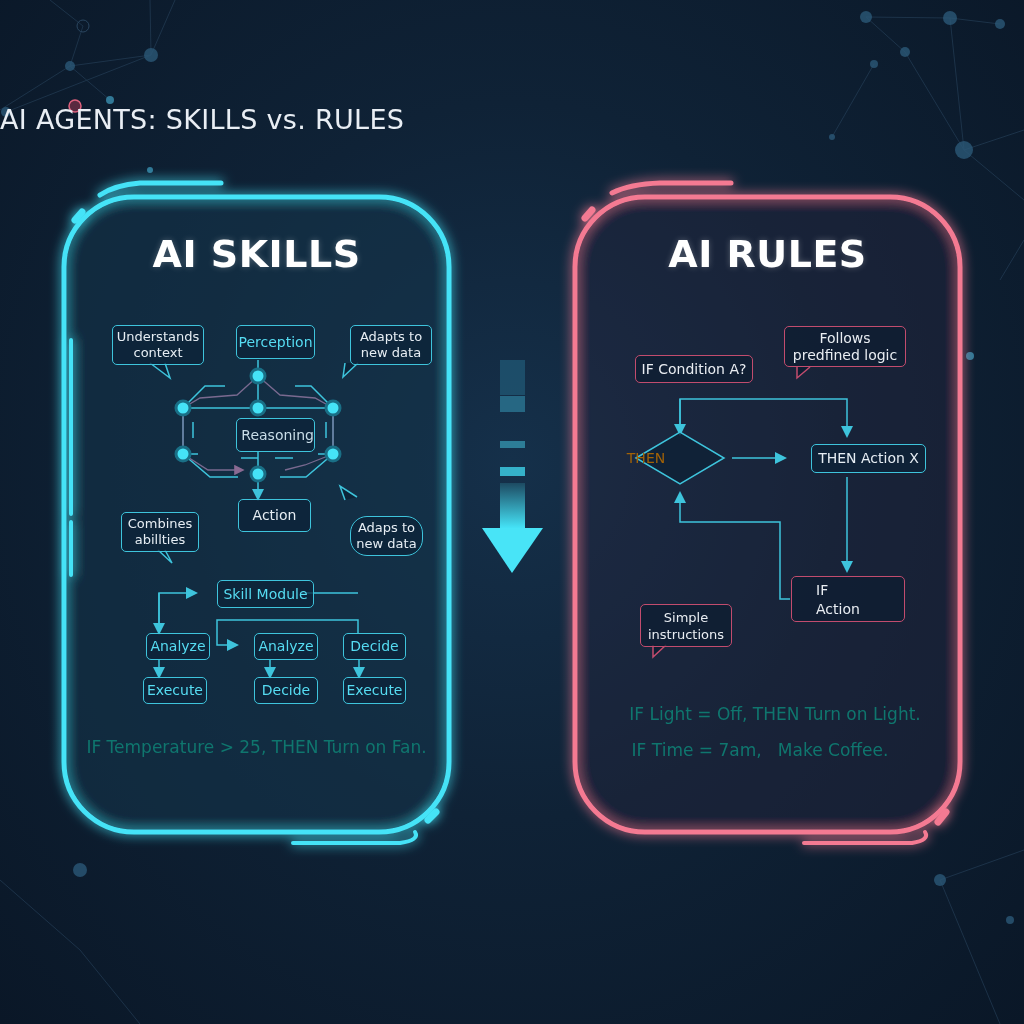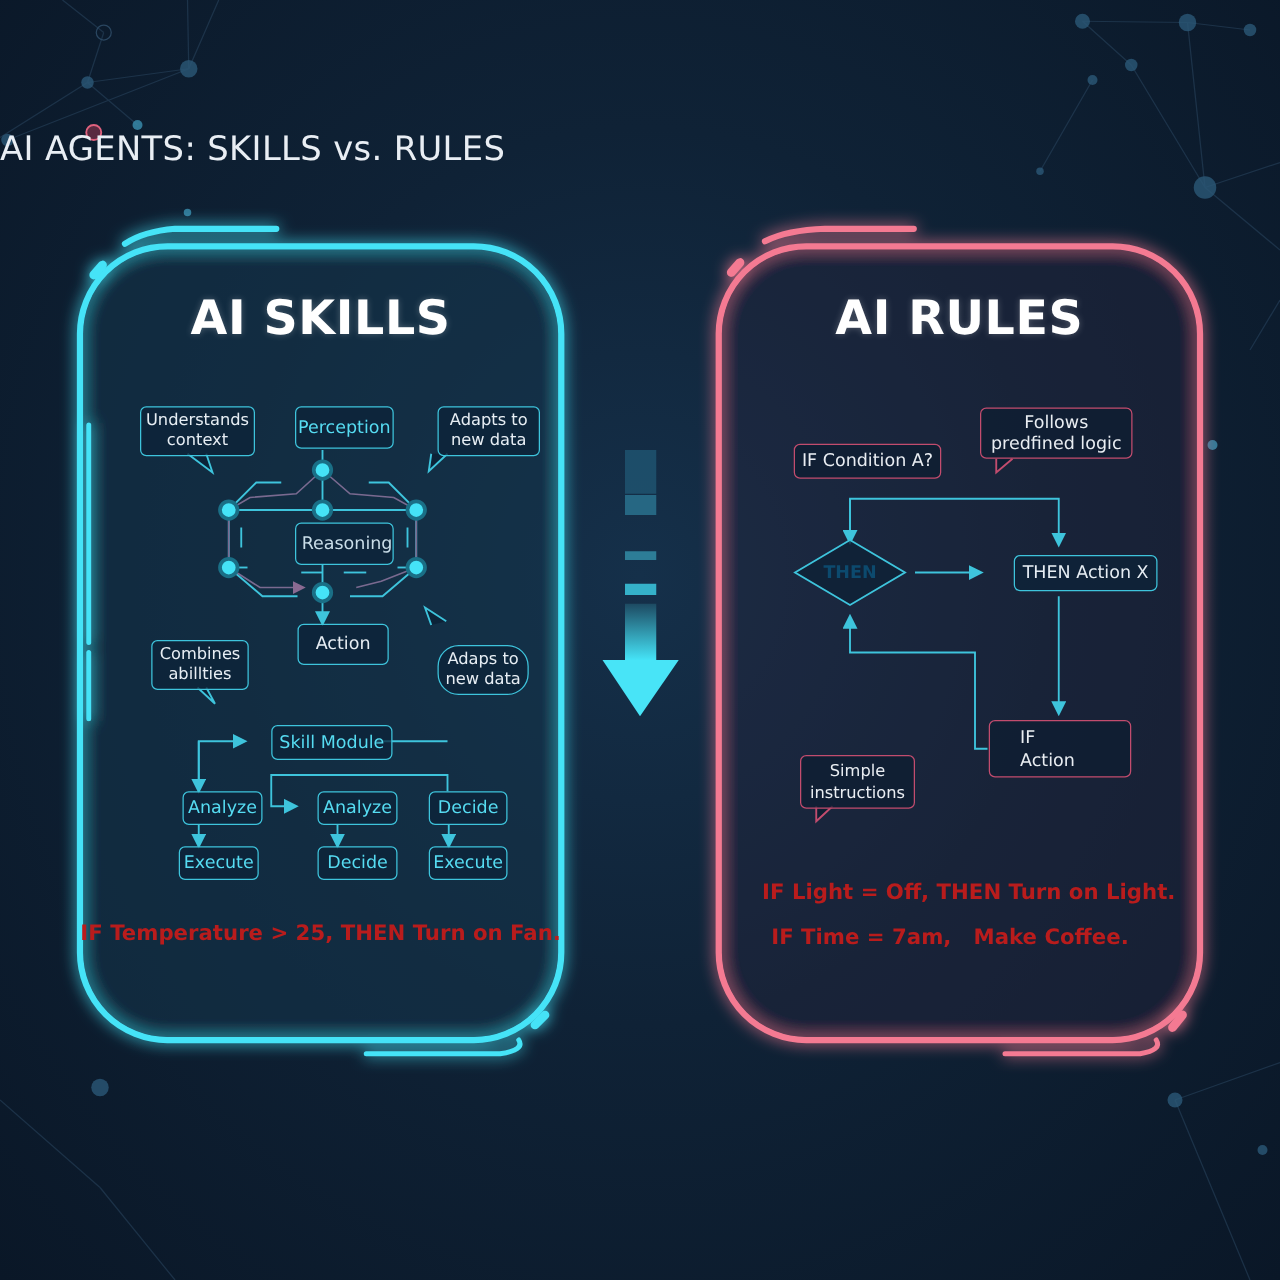--- a/index.html
+++ b/index.html
@@ -21,21 +21,21 @@
   .box {
     position: absolute; box-sizing: border-box; border-radius: 5px;
     display: flex; align-items: center; justify-content: center; text-align: center;
     font-size: 14px; line-height: 17px;
   }
   .box.cyan { border: 1.5px solid #3ec4dc; color: #56dcf2; background: rgba(12,35,56,0.75); margin-left: 16px; }
   .box.white-text { color: #e6edf3; }
   .box.pink { border: 1.5px solid #c24c6e; color: #e9edf2; background: rgba(14,30,50,0.75); }
   .box.tl { justify-content: flex-start; align-items: flex-start; text-align: left; padding: 4px 24px; }
   .rule-text {
-    position: absolute; color: #b91c1c; font-size: 17px; text-align: center; white-space: pre; font-weight: bold;
+    position: absolute; color: #0f766e; font-size: 17px; text-align: center; white-space: pre;
   }
   .svg-layer { position: absolute; left: 0; top: 0; width: 1024px; height: 1024px; pointer-events: none; }
 </style>
 </head>
 <body>
 
 <svg class="bg-svg" viewBox="0 0 1024 1024">
   <g stroke="#2a4660" stroke-width="1" opacity="0.55" fill="none">
     <line x1="0" y1="110" x2="70" y2="66"></line>
     <line x1="70" y1="66" x2="151" y2="55"></line>
@@ -254,21 +254,21 @@
 
 <div class="card-title" style="left:575px; width:385px; top:232px;">AI RULES</div>
 
 <div class="box pink" style="left:635px; top:355px; width:118px; height:28px;">
   <span>IF Condition A?</span>
 </div>
 <div class="box pink" style="left:784px; top:326px; width:122px; height:41px; white-space:pre-line; line-height:17px;">
   <span>Follows
 predfined logic</span>
 </div>
-<div class="box" style="left:645px; top:448px; width:70px; height:20px; color:#0c4a6e;font-weight:bold;">
+<div class="box" style="left:611px; top:448px; width:70px; height:20px; color:#a16207;">
   <span>THEN</span>
 </div>
 <div class="box cyan white-text" style="left:795px; top:444px; width:115px; height:29px;">
   <span>THEN Action X</span>
 </div>
 <div class="box pink tl" style="left:791px; top:576px; width:114px; height:46px; white-space:pre-line; line-height:19px;">
   <span>IF
 Action</span>
 </div>
 <div class="box pink" style="left:640px; top:604px; width:92px; height:43px; white-space:pre-line; font-size:13px; line-height:17px;">

